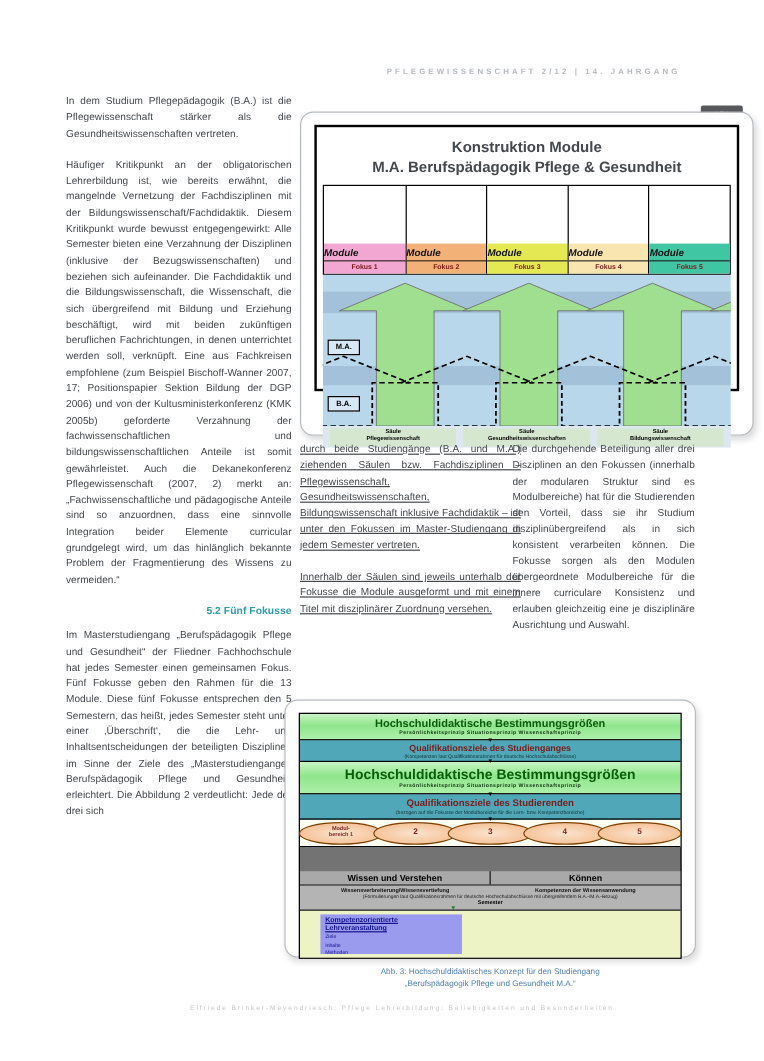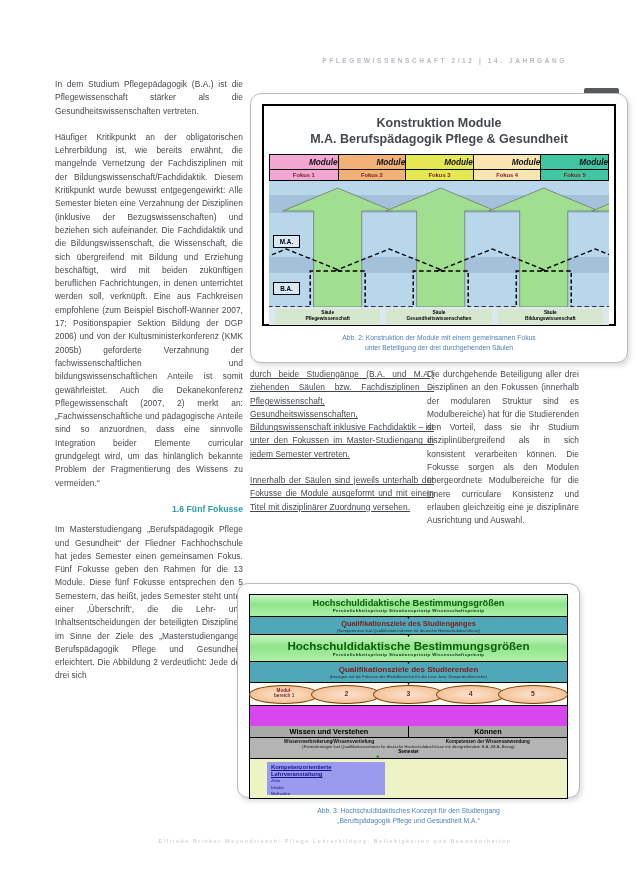--- a/index.html
+++ b/index.html
@@ -29,37 +29,37 @@
         box-shadow:2px 3px 5px rgba(0,0,0,.14);padding:10px 11px 6px 11px;}
   .fig-caption{color:#4f81bd;font-size:6.8px;line-height:1.5;text-align:center;margin-top:7px;}
 
   
   .fig2{left:250px;top:93px;width:378px;height:270px;}
   .fig2-inner{border:2px solid #000;height:222px;background:#fff;position:relative;}
   .fig2-title{text-align:center;font-weight:bold;font-size:12.5px;line-height:1.3;padding-top:9px;height:46px;}
   .mod-table{display:grid;grid-template-columns:repeat(5,1fr);border:1.6px solid #000;margin:2px 5px 0 5px;}
   .mod-cell{border-left:1.2px solid #000;}
   .mod-cell:first-child{border-left:none;}
-  .mod-top{font-weight:bold;font-style:italic;font-size:8.2px;text-align:right;color:#111;
-        padding:2.5px 0;border-bottom:1.2px solid #000;}
+  .mod-top{font-weight:bold;font-style:italic;font-size:8.2px;text-align:left;color:#111;
+        padding:2.5px 0;border-bottom:1.2px solid #000;margin-top:48px;}
   .mod-bottom{font-weight:bold;font-size:5.8px;text-align:center;color:#7c1a1a;padding:2px 0;}
   .arrow-band{position:relative;margin:0 5px;height:126px;}
   .arrow-band svg{display:block;}
   .level-box{position:absolute;width:27px;height:13px;background:#d7e8f7;border:1px solid #000;
         font-size:6.3px;font-weight:bold;color:#000;display:flex;align-items:center;justify-content:center;}
   .level-ma{left:4px;top:54px;}
   .level-ba{left:4px;top:101px;}
   .pillar-strip{margin:0 5px;height:18px;background:#dce7f0;display:flex;align-items:center;
         justify-content:space-between;padding:0 6px;gap:6px;}
   .pillar{flex:1;background:#d5e8cf;height:15px;display:flex;flex-direction:column;align-items:center;
         justify-content:center;font-size:4.8px;font-weight:bold;color:#000;line-height:1.15;text-align:center;}
 
   
   .fig3{left:237px;top:583px;width:343px;height:215px;}
-  .fig3-inner{border:1.6px solid #000;background:#d946ef;position:relative;}
+  .fig3-inner{border:1.6px solid #000;background:#737373;position:relative;}
   .band{position:relative;border-bottom:1px solid #000;display:flex;flex-direction:column;
         align-items:center;justify-content:center;text-align:center;}
   .band .darr{position:absolute;bottom:-4px;left:50%;transform:translateX(-50%);font-size:5px;
         color:#000;z-index:3;line-height:1;}
   .band-green{background:linear-gradient(180deg,#c9f4c5 0%,#8fe58b 45%,#aef0aa 100%);}
   .band-green .b-title{color:#0a5d0a;font-weight:bold;}
   .band-green .b-sub{color:#0c300c;font-size:4.3px;font-weight:bold;letter-spacing:.4px;}
   .band-teal{background:#4fa7b7;}
   .band-teal .b-title{color:#7b1e1e;font-weight:bold;text-align:center;}
   .band-teal .b-sub{color:#14333a;font-size:4.2px;}
@@ -94,21 +94,21 @@
 <body>
 
 <div class="page">
 
   <div class="journal-head">PFLEGEWISSENSCHAFT 2/12 | 14. JAHRGANG</div>
   <div class="page-badge">251</div>
 
   <div class="col col-left">
     <p>In dem Studium Pflegepädagogik (B.A.) ist die Pflegewissenschaft stärker als die Gesundheitswissenschaften vertreten.</p>
     <p>Häufiger Kritikpunkt an der obligatorischen Lehrerbildung ist, wie bereits erwähnt, die mangelnde Vernetzung der Fachdisziplinen mit der Bildungswissenschaft/Fachdidaktik. Diesem Kritikpunkt wurde bewusst entgegengewirkt: Alle Semester bieten eine Verzahnung der Disziplinen (inklusive der Bezugswissenschaften) und beziehen sich aufeinander. Die Fachdidaktik und die Bildungswissenschaft, die Wissenschaft, die sich übergreifend mit Bildung und Erziehung beschäftigt, wird mit beiden zukünftigen beruflichen Fachrichtungen, in denen unterrichtet werden soll, verknüpft. Eine aus Fachkreisen empfohlene (zum Beispiel Bischoff-Wanner 2007, 17; Positionspapier Sektion Bildung der DGP 2006) und von der Kultusministerkonferenz (KMK 2005b) geforderte Verzahnung der fachwissenschaftlichen und bildungswissenschaftlichen Anteile ist somit gewährleistet. Auch die Dekanekonferenz Pflegewissenschaft (2007, 2) merkt an: „Fachwissenschaftliche und pädagogische Anteile sind so anzuordnen, dass eine sinnvolle Integration beider Elemente curricular grundgelegt wird, um das hinlänglich bekannte Problem der Fragmentierung des Wissens zu vermeiden.“</p>
-    <div class="subheading">1.6 Fünf Fokusse</div>
+    <div class="subheading">5.2 Fünf Fokusse</div>
     <p>Im Masterstudiengang „Berufspädagogik Pflege und Gesundheit“ der Fliedner Fachhochschule hat jedes Semester einen gemeinsamen Fokus. Fünf Fokusse geben den Rahmen für die 13 Module. Diese fünf Fokusse entsprechen den 5 Semestern, das heißt, jedes Semester steht unter einer ‚Überschrift‘, die die Lehr- und Inhaltsentscheidungen der beteiligten Disziplinen im Sinne der Ziele des „Masterstudienganges Berufspädagogik Pflege und Gesundheit“ erleichtert. Die Abbildung 2 verdeutlicht: Jede der drei sich</p>
   </div>
 
   <div class="figure fig2">
     <div class="fig2-inner">
       <div class="fig2-title">
         <div>Konstruktion Module</div>
         <div>M.A. Berufspädagogik Pflege &amp; Gesundheit</div>
       </div>
       <div class="mod-table">

